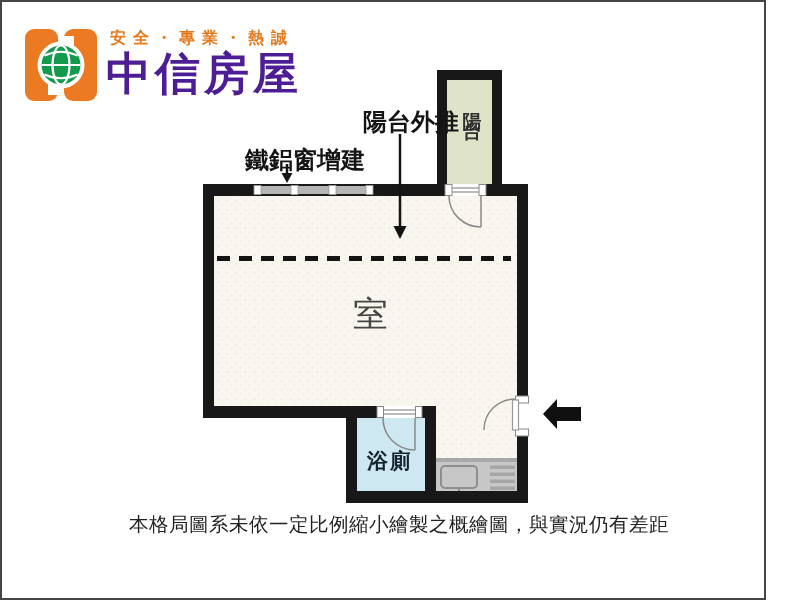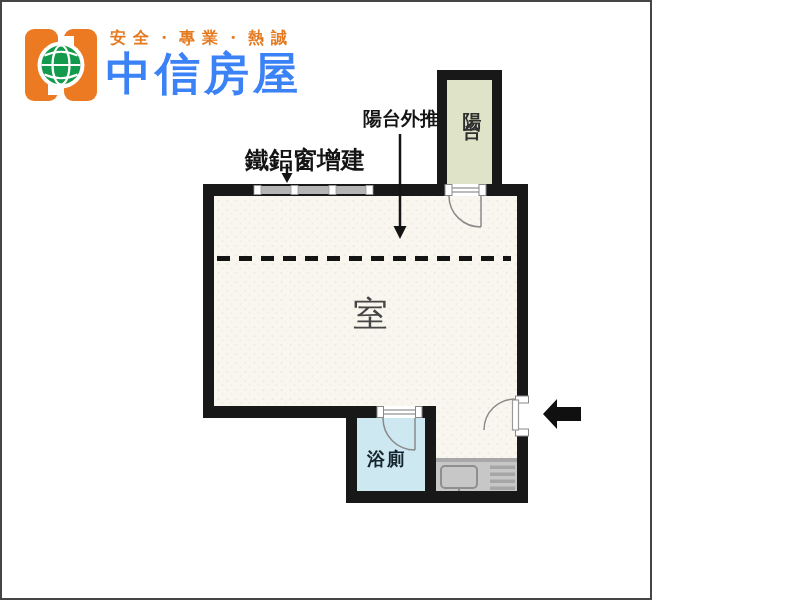--- a/index.html
+++ b/index.html
@@ -1,39 +1,39 @@
 <!DOCTYPE html>
 <html><head>
 <meta charset="utf-8">
 <style>
   html,body{margin:0;padding:0;background:#fff;}
   .canvas{
-    position:relative;width:652px;height:600px;background:#ffffff;
+    position:relative;width:766px;height:600px;background:#ffffff;
     box-shadow:inset 0 0 0 2px #454545;overflow:hidden;
     font-family:"Liberation Sans",sans-serif;
   }
   .abs{position:absolute;}
   .slogan{
     left:110px;top:28px;font-size:16px;font-weight:bold;color:#e5791e;
     letter-spacing:7px;white-space:nowrap;
   }
   .brandname{
-    left:106px;top:44px;font-size:45px;font-weight:bold;color:#3b82f6;
+    left:106px;top:44px;font-size:45px;font-weight:bold;color:#4c1d95;
     letter-spacing:4px;white-space:nowrap;
   }
   .anno{font-weight:bold;color:#141414;white-space:nowrap;}
-  .anno-balcony-push{left:363px;top:106px;font-size:19px;}
+  .anno-balcony-push{left:363px;top:106px;font-size:24px;}
   .anno-window{left:245px;top:144px;font-size:24px;}
   .room-label{color:#3c3c3c;white-space:nowrap;}
   .label-balcony{
     left:459px;top:97px;font-size:19px;font-weight:bold;color:#2f2f2f;
     writing-mode:vertical-rl;text-orientation:upright;letter-spacing:8px;
   }
   .label-room{left:353px;top:291px;font-size:35px;font-weight:500;color:#464646;}
-  .label-bath{left:367px;top:447px;font-size:18px;font-weight:bold;color:#15242c;letter-spacing:2px;}
+  .label-bath{left:367px;top:447px;font-size:21px;font-weight:bold;color:#15242c;letter-spacing:2px;}
   .disclaimer{
     left:129px;top:511px;font-size:19.5px;color:#222;line-height:27.5px;
     letter-spacing:0.5px;white-space:nowrap;
   }
 </style>
 </head>
 <body>
 
 <div class="canvas">
 
@@ -151,15 +151,16 @@
   </svg>
 
   <div class="abs anno anno-balcony-push">陽台外推</div>
   <div class="abs anno anno-window">鐵鋁窗增建</div>
 
   <div class="abs label-balcony">陽台</div>
   <div class="abs room-label label-room">室</div>
   <div class="abs room-label label-bath">浴廁</div>
 
   <div class="abs disclaimer">
+    <div>本格局圖系未依一定比例縮小繪製之概繪圖，與實況仍有差距</div>
   </div>
 
 </div>
 
 </body></html>

